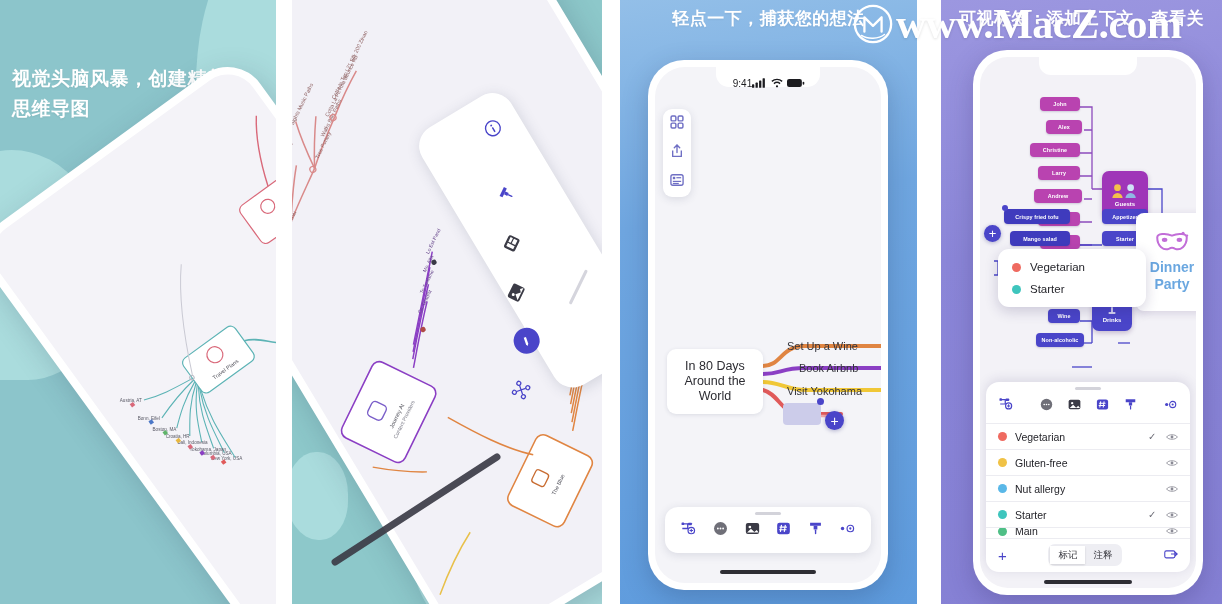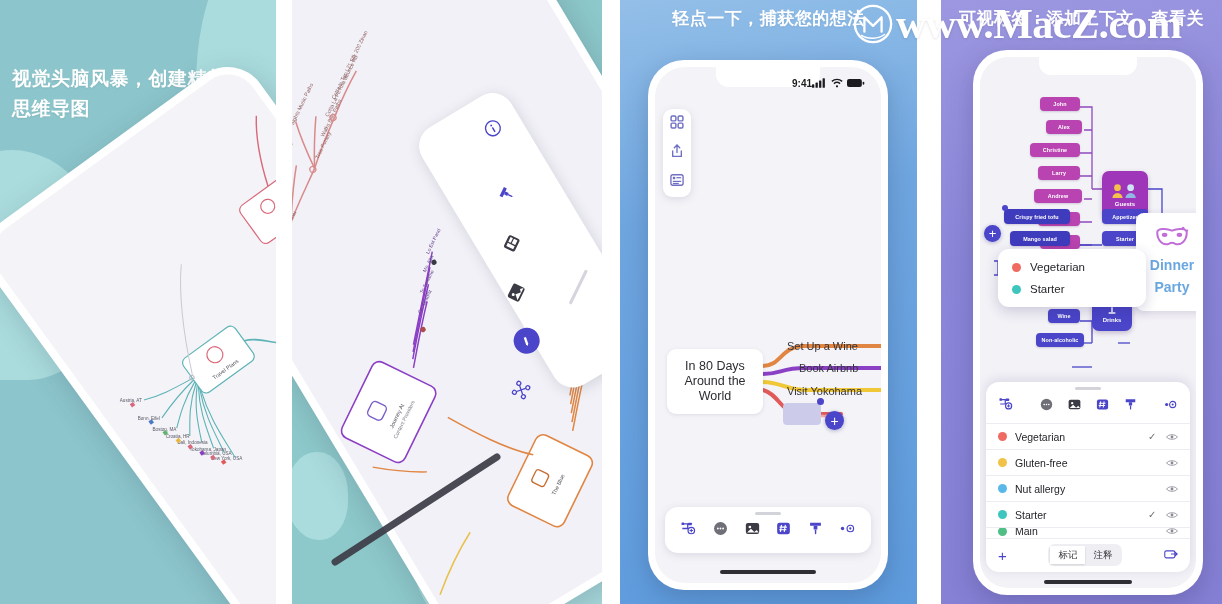--- a/index.html
+++ b/index.html
@@ -77,22 +77,22 @@
   #p3-phone {
     left: 28px; top: 60px; width: 240px; height: 530px;
     border-radius: 36px; background: #ffffff;
     box-shadow: 0 8px 26px rgba(30,50,90,.25);
   }
   #p3-phone .phone-screen { background: #f4f4f8; inset: 7px; border-radius: 30px; }
   #p3-notch { width: 104px; height: 20px; border-radius: 0 0 13px 13px; }
 
   .statusbar {
     position:absolute; top:0; left:0; right:0; height:28px;
-    display:flex; align-items:center; justify-content:flex-end;
-    padding: 4px 16px 0 18px; font-size: 10px; font-weight: 700; color:#1c1c20;
+    display:flex; align-items:center; justify-content:center;
+    padding: 4px 16px 0 18px; font-size: 10px; font-weight: 400; color:#1c1c20;
   }
   .status-icons { display:flex; align-items:center; gap:4px; }
 
   .left-rail {
     position:absolute; left:8px; top:42px; width:28px;
     background:#ffffff; border-radius:9px; padding:5px 0;
     display:flex; flex-direction:column; align-items:center; gap:9px;
     box-shadow:0 2px 8px rgba(50,60,90,.14);
   }
   .rail-ic { width:16px; height:16px; color:#6f6fc4; }
@@ -156,21 +156,21 @@
     color:#fff; gap:2px; box-shadow:0 2px 5px rgba(60,20,90,.25);
   }
   .guests-card .lbl { font-size:6px; font-weight:700; }
 
   .dinner-card {
     position:absolute; background:#ffffff; border-radius:8px;
     display:flex; flex-direction:column; align-items:center; justify-content:center;
     gap:4px; box-shadow:0 2px 8px rgba(60,40,110,.16);
   }
   .dinner-card .lbl {
-    font-size:14px; font-weight:700; color:#6aa7e0; line-height:22px; text-align:center;
+    font-size:14px; font-weight:700; color:#6aa7e0; line-height:17px; text-align:center;
   }
 
   .tag-popup {
     position:absolute; background:#ffffff; border-radius:11px;
     padding:7px 0; box-shadow:0 4px 14px rgba(40,30,90,.2); z-index:6;
   }
   .tag-popup .row {
     display:flex; align-items:center; gap:9px; padding:5px 14px;
     font-size:11.5px; color:#26262c;
   }

